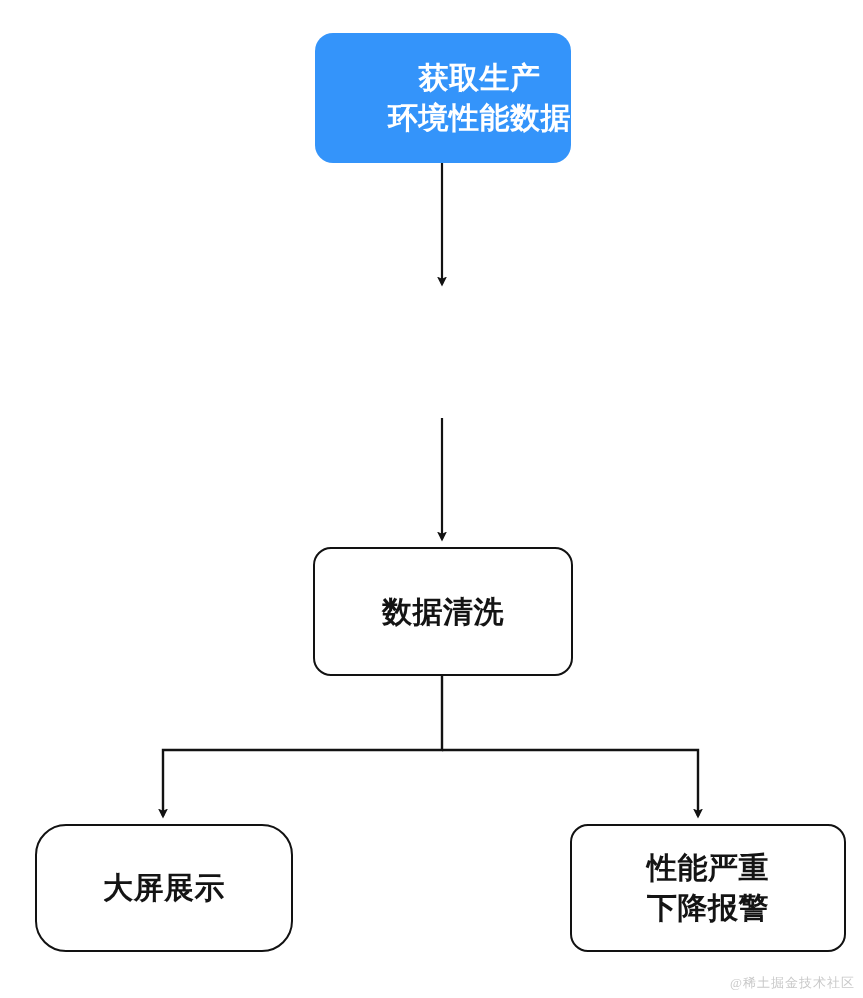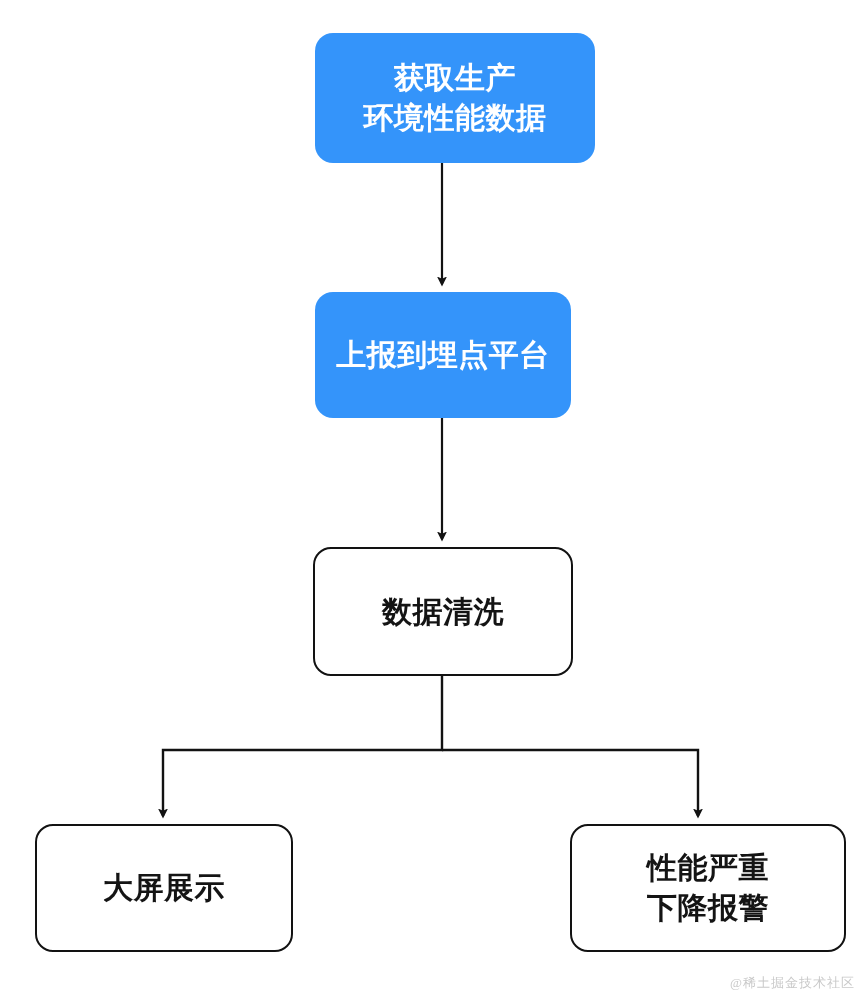--- a/index.html
+++ b/index.html
@@ -53,24 +53,24 @@
   .node-outlined {
     background: #ffffff;
     border: 2.5px solid #121212;
   }
   .node-outlined .node-label {
     color: #141414;
     font-size: 30px;
     font-weight: bold;
   }
   
-  #node-fetch     { left: 315px; top: 33px;  width: 280px; height: 130px; }
+  #node-fetch     { left: 315px; top: 33px;  width: 256px; height: 130px; justify-content: flex-end; }
   #node-report    { left: 315px; top: 292px; width: 256px; height: 126px; }
   #node-clean     { left: 313px; top: 547px; width: 260px; height: 129px; text-align: right; }
-  #node-dashboard { left: 35px;  top: 824px; width: 258px; height: 128px; }
+  #node-dashboard { left: 35px;  top: 824px; width: 258px; height: 128px; border-radius: 31px; }
   #node-alert     { left: 570px; top: 824px; width: 276px; height: 128px; }
 
   #watermark {
     position: absolute;
     right: 8px;
     bottom: 6px;
     color: #c9c9c9;
     font-family: "Liberation Serif", "DejaVu Serif", serif;
     font-size: 13px;
     letter-spacing: 1px;
@@ -105,23 +105,20 @@
     <g>
       <path d="M 442 750 L 698 750 L 698 816" fill="none" stroke="#121212" stroke-width="2.4" marker-end="url(#arrowhead)"></path>
     </g>
   </svg>
 
   <div class="node node-filled" id="node-fetch">
     <span class="node-label">获取生产
 环境性能数据</span>
   </div>
 
-  <div class="node node-filled" id="node-report">
-    <span class="node-label">上报到埋点平台</span>
-  </div>
 
   <div class="node node-outlined" id="node-clean">
     <span class="node-label">数据清洗</span>
   </div>
 
   <div class="node node-outlined" id="node-dashboard">
     <span class="node-label">大屏展示</span>
   </div>
 
   <div class="node node-outlined" id="node-alert">

